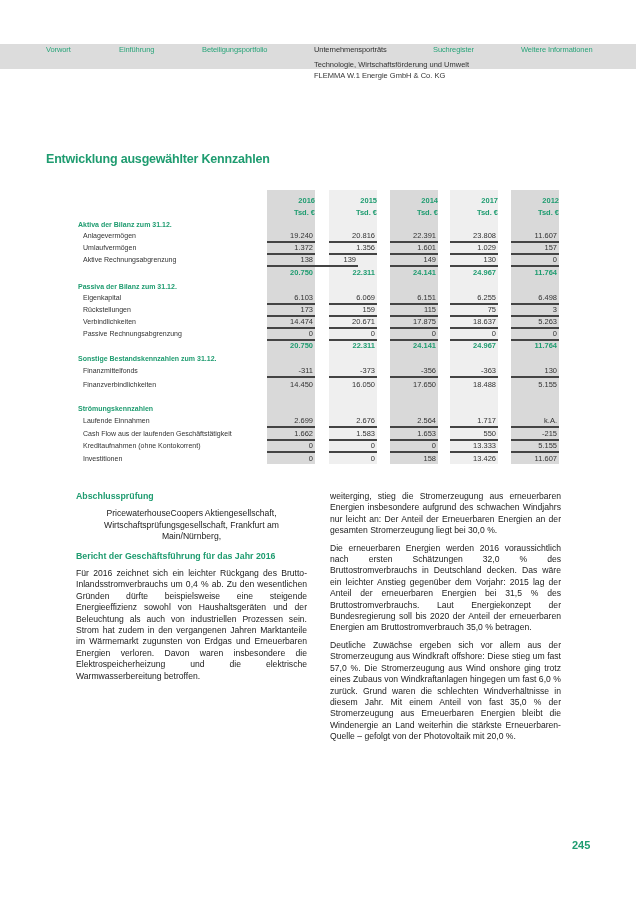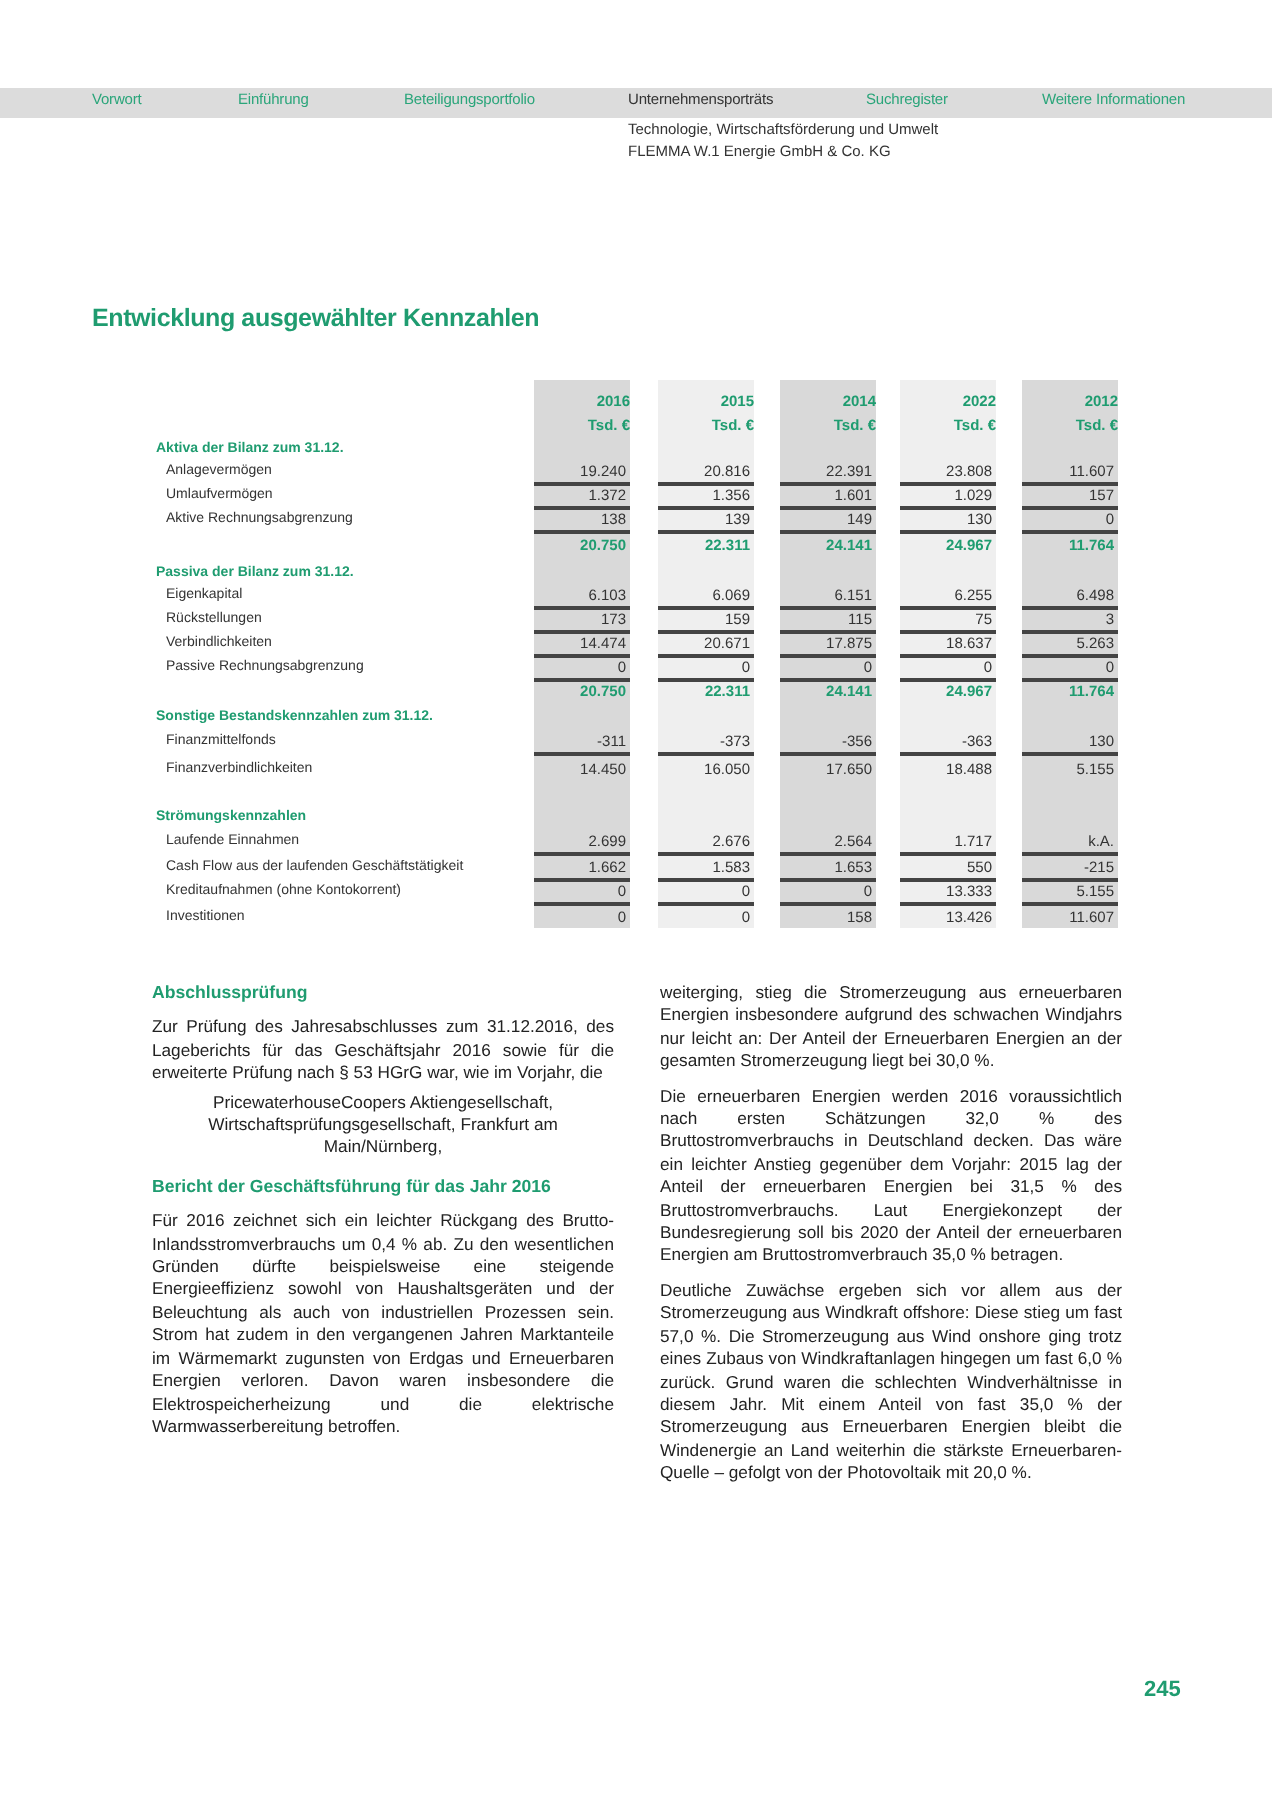--- a/index.html
+++ b/index.html
@@ -1,18 +1,18 @@
 <!DOCTYPE html>
 <html><head>
 <meta charset="utf-8">
 <style>
   html, body { margin:0; padding:0; }
   body { width:636px; height:900px; background:#ffffff; position:relative; overflow:hidden;
          font-family:"Liberation Sans", sans-serif; color:#222; }
-  .navbar { position:absolute; left:0; top:44px; width:636px; height:15px; background:#dcdcdc; }
+  .navbar { position:absolute; left:0; top:44px; width:636px; height:25px; background:#dcdcdc; }
   .nav-item { position:absolute; top:0; font-size:7.5px; line-height:11px; color:#2aa57a; white-space:nowrap; letter-spacing:-0.1px; }
   .nav-item.active { color:#333; }
   .subtitle { position:absolute; left:314px; font-size:7.5px; color:#333; white-space:nowrap; }
   .section-title { position:absolute; left:46px; top:152px; font-size:12.5px; font-weight:bold; color:#1f9c70; letter-spacing:-0.2px; }
 
   .col-bg { position:absolute; top:190px; height:274px; width:48px; }
   .col-bg.dark { background:#d9d9d9; }
   .col-bg.light { background:#efefef; }
 
   .yr { position:absolute; width:48px; text-align:right; font-size:7.5px; font-weight:bold; color:#1f9c70; }
@@ -52,40 +52,40 @@
 <div class="col-bg light" style="left:450px"></div>
 <div class="col-bg dark" style="left:511px"></div>
 
 <div id="table">
     <div class="yr" style="left:267px;top:196px">2016</div>
     <div class="yr" style="left:267px;top:208px">Tsd. €</div>
     <div class="yr" style="left:329px;top:196px">2015</div>
     <div class="yr" style="left:329px;top:208px">Tsd. €</div>
     <div class="yr" style="left:390px;top:196px">2014</div>
     <div class="yr" style="left:390px;top:208px">Tsd. €</div>
-    <div class="yr" style="left:450px;top:196px">2022</div>
+    <div class="yr" style="left:450px;top:196px">2017</div>
     <div class="yr" style="left:450px;top:208px">Tsd. €</div>
     <div class="yr" style="left:511px;top:196px">2012</div>
     <div class="yr" style="left:511px;top:208px">Tsd. €</div>
     <div class="grp" style="top:221px">Aktiva der Bilanz zum 31.12.</div>
     <div class="lbl" style="top:232px">Anlagevermögen</div>
     <div class="cell ul" style="left:267px;top:231px">19.240</div>
     <div class="cell ul" style="left:329px;top:231px">20.816</div>
     <div class="cell ul" style="left:390px;top:231px">22.391</div>
     <div class="cell ul" style="left:450px;top:231px">23.808</div>
     <div class="cell ul" style="left:511px;top:231px">11.607</div>
     <div class="lbl" style="top:244px">Umlaufvermögen</div>
     <div class="cell ul" style="left:267px;top:243px">1.372</div>
     <div class="cell ul" style="left:329px;top:243px">1.356</div>
     <div class="cell ul" style="left:390px;top:243px">1.601</div>
     <div class="cell ul" style="left:450px;top:243px">1.029</div>
     <div class="cell ul" style="left:511px;top:243px">157</div>
     <div class="lbl" style="top:256px">Aktive Rechnungsabgrenzung</div>
     <div class="cell ul" style="left:267px;top:255px">138</div>
-    <div class="cell ul" style="left:329px;top:255px">139</div>
+    <div class="cell ul" style="left:310px;top:255px">139</div>
     <div class="cell ul" style="left:390px;top:255px">149</div>
     <div class="cell ul" style="left:450px;top:255px">130</div>
     <div class="cell ul" style="left:511px;top:255px">0</div>
     <div class="cell total" style="left:267px;top:268px">20.750</div>
     <div class="cell total" style="left:329px;top:268px">22.311</div>
     <div class="cell total" style="left:390px;top:268px">24.141</div>
     <div class="cell total" style="left:450px;top:268px">24.967</div>
     <div class="cell total" style="left:511px;top:268px">11.764</div>
     <div class="grp" style="top:283px">Passiva der Bilanz zum 31.12.</div>
     <div class="lbl" style="top:294px">Eigenkapital</div>
@@ -152,21 +152,20 @@
     <div class="lbl" style="top:455px">Investitionen</div>
     <div class="cell" style="left:267px;top:454px">0</div>
     <div class="cell" style="left:329px;top:454px">0</div>
     <div class="cell" style="left:390px;top:454px">158</div>
     <div class="cell" style="left:450px;top:454px">13.426</div>
     <div class="cell" style="left:511px;top:454px">11.607</div>
   </div>
 
 <div class="col-text" style="left:76px; top:491px;">
   <h3>Abschlussprüfung</h3>
-  <p style="margin-bottom:3px">Zur Prüfung des Jahresabschlusses zum 31.12.2016, des Lageberichts für das Geschäftsjahr 2016 sowie für die erweiterte Prüfung nach § 53 HGrG war, wie im Vorjahr, die</p>
   <p class="center" style="text-align:center">PricewaterhouseCoopers Aktiengesellschaft, Wirtschaftsprüfungsgesellschaft, Frankfurt am Main/Nürnberg,</p>
   <h3 style="margin-top:8px">Bericht der Geschäftsführung für das Jahr 2016</h3>
   <p>Für 2016 zeichnet sich ein leichter Rückgang des Brutto-Inlandsstromverbrauchs um 0,4 % ab. Zu den wesentlichen Gründen dürfte beispielsweise eine steigende Energieeffizienz sowohl von Haushaltsgeräten und der Beleuchtung als auch von industriellen Prozessen sein. Strom hat zudem in den vergangenen Jahren Marktanteile im Wärmemarkt zugunsten von Erdgas und Erneuerbaren Energien verloren. Davon waren insbesondere die Elektrospeicherheizung und die elektrische Warmwasserbereitung betroffen.</p>
 </div>
 
 <div class="col-text" style="left:330px; top:491px;">
   <p>weiterging, stieg die Stromerzeugung aus erneuerbaren Energien insbesondere aufgrund des schwachen Windjahrs nur leicht an: Der Anteil der Erneuerbaren Energien an der gesamten Stromerzeugung liegt bei 30,0 %.</p>
   <p>Die erneuerbaren Energien werden 2016 voraussichtlich nach ersten Schätzungen 32,0 % des Bruttostromverbrauchs in Deutschland decken. Das wäre ein leichter Anstieg gegenüber dem Vorjahr: 2015 lag der Anteil der erneuerbaren Energien bei 31,5 % des Bruttostromverbrauchs. Laut Energiekonzept der Bundesregierung soll bis 2020 der Anteil der erneuerbaren Energien am Bruttostromverbrauch 35,0 % betragen.</p>
   <p>Deutliche Zuwächse ergeben sich vor allem aus der Stromerzeugung aus Windkraft offshore: Diese stieg um fast 57,0 %. Die Stromerzeugung aus Wind onshore ging trotz eines Zubaus von Windkraftanlagen hingegen um fast 6,0 % zurück. Grund waren die schlechten Windverhältnisse in diesem Jahr. Mit einem Anteil von fast 35,0 % der Stromerzeugung aus Erneuerbaren Energien bleibt die Windenergie an Land weiterhin die stärkste Erneuerbaren-Quelle – gefolgt von der Photovoltaik mit 20,0 %.</p>
 </div>

